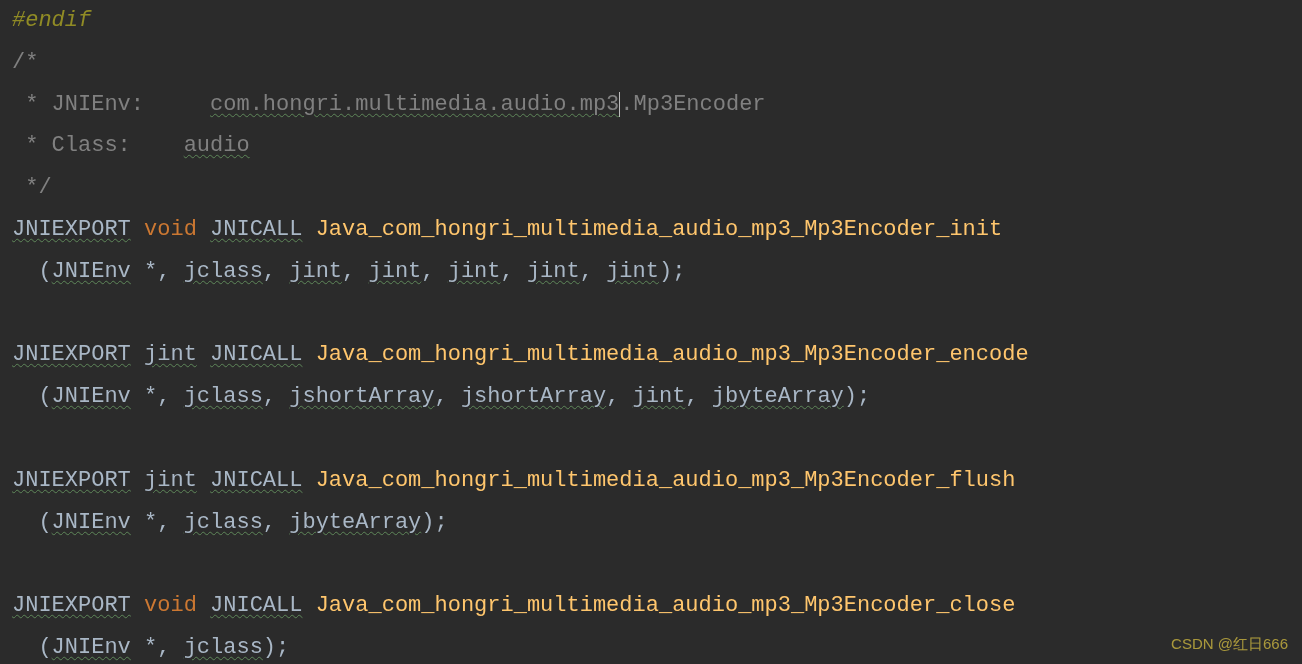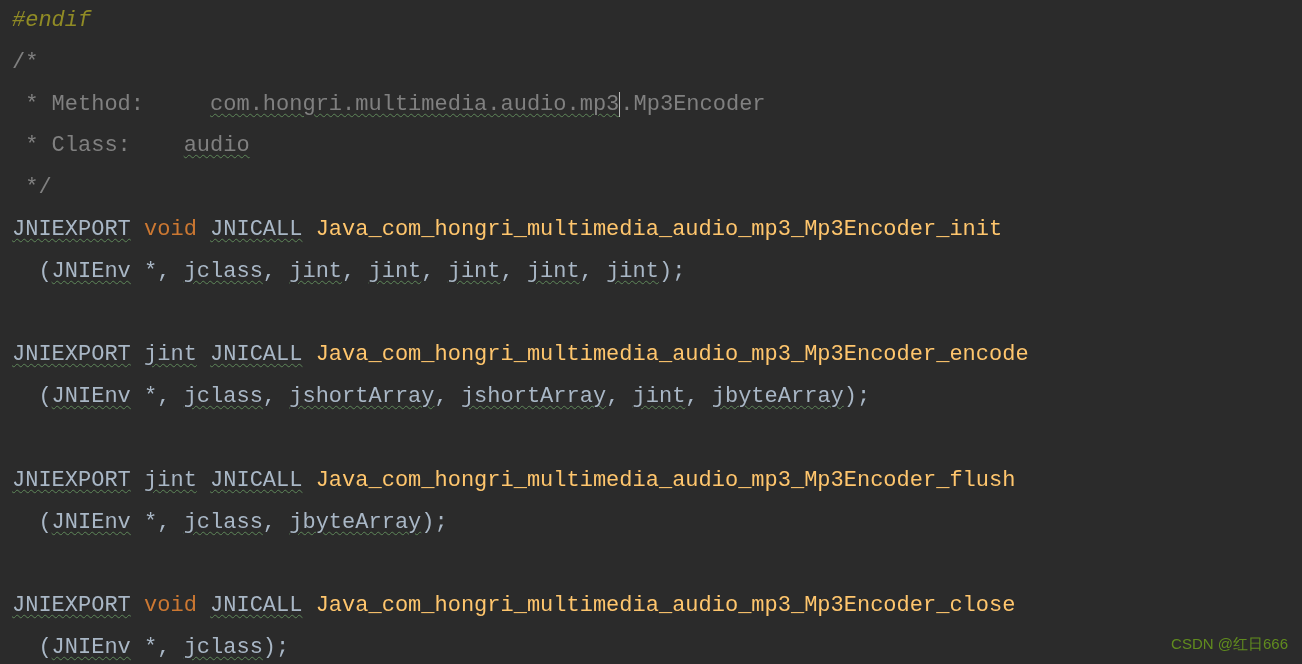--- a/index.html
+++ b/index.html
@@ -37,31 +37,31 @@
     border-left: 1px solid #bbbbbb;
     height: 1.1em;
     vertical-align: text-bottom;
     margin: 0;
   }
   .watermark {
     position: absolute;
     bottom: 6px;
     right: 14px;
     font-size: 15px;
-    color: #84cc16;
+    color: #fde047;
     font-family: sans-serif;
     opacity: 0.6;
   }
 </style>
 </head>
 <body>
 
 <pre><span class="macro">#endif</span>
 <span class="comment">/*</span>
-<span class="comment"> * Method:     </span><span class="comment typo">com.hongri.multimedia.audio.mp3</span><span class="cursor"></span><span class="comment">.Mp3Encoder</span>
+<span class="comment"> * JNIEnv:     </span><span class="comment typo">com.hongri.multimedia.audio.mp3</span><span class="cursor"></span><span class="comment">.Mp3Encoder</span>
 <span class="comment"> * Class:    </span><span class="comment typo">audio</span>
 <span class="comment"> */</span>
 <span class="typo">JNIEXPORT</span> <span class="kw">void</span> <span class="typo">JNICALL</span> <span class="func">Java_com_hongri_multimedia_audio_mp3_Mp3Encoder_init</span>
 <span>  (<span class="typo">JNIEnv</span> *, <span class="typo">jclass</span>, <span class="typo">jint</span>, <span class="typo">jint</span>, <span class="typo">jint</span>, <span class="typo">jint</span>, <span class="typo">jint</span>);</span>
 
 <span class="typo">JNIEXPORT</span> <span class="typo">jint</span> <span class="typo">JNICALL</span> <span class="func">Java_com_hongri_multimedia_audio_mp3_Mp3Encoder_encode</span>
 <span>  (<span class="typo">JNIEnv</span> *, <span class="typo">jclass</span>, <span class="typo">jshortArray</span>, <span class="typo">jshortArray</span>, <span class="typo">jint</span>, <span class="typo">jbyteArray</span>);</span>
 
 <span class="typo">JNIEXPORT</span> <span class="typo">jint</span> <span class="typo">JNICALL</span> <span class="func">Java_com_hongri_multimedia_audio_mp3_Mp3Encoder_flush</span>
 <span>  (<span class="typo">JNIEnv</span> *, <span class="typo">jclass</span>, <span class="typo">jbyteArray</span>);</span>

